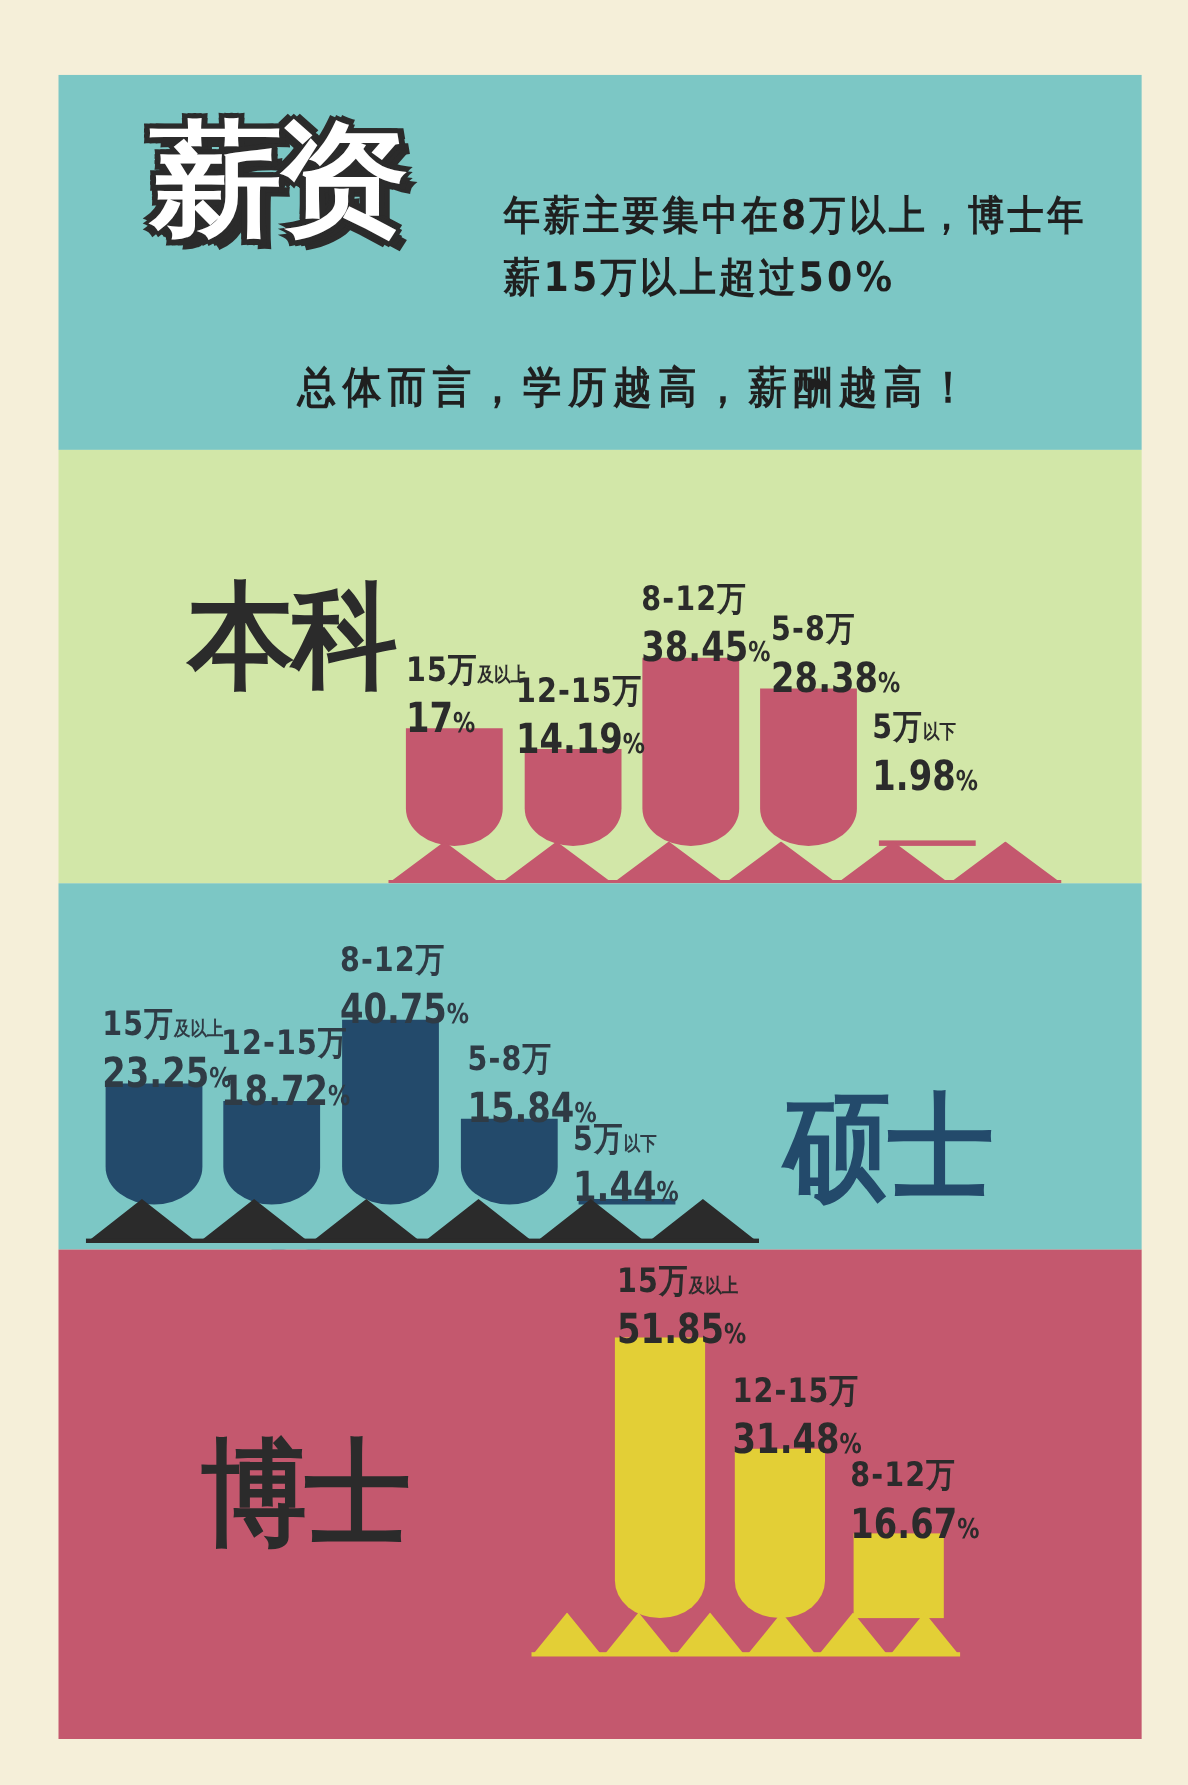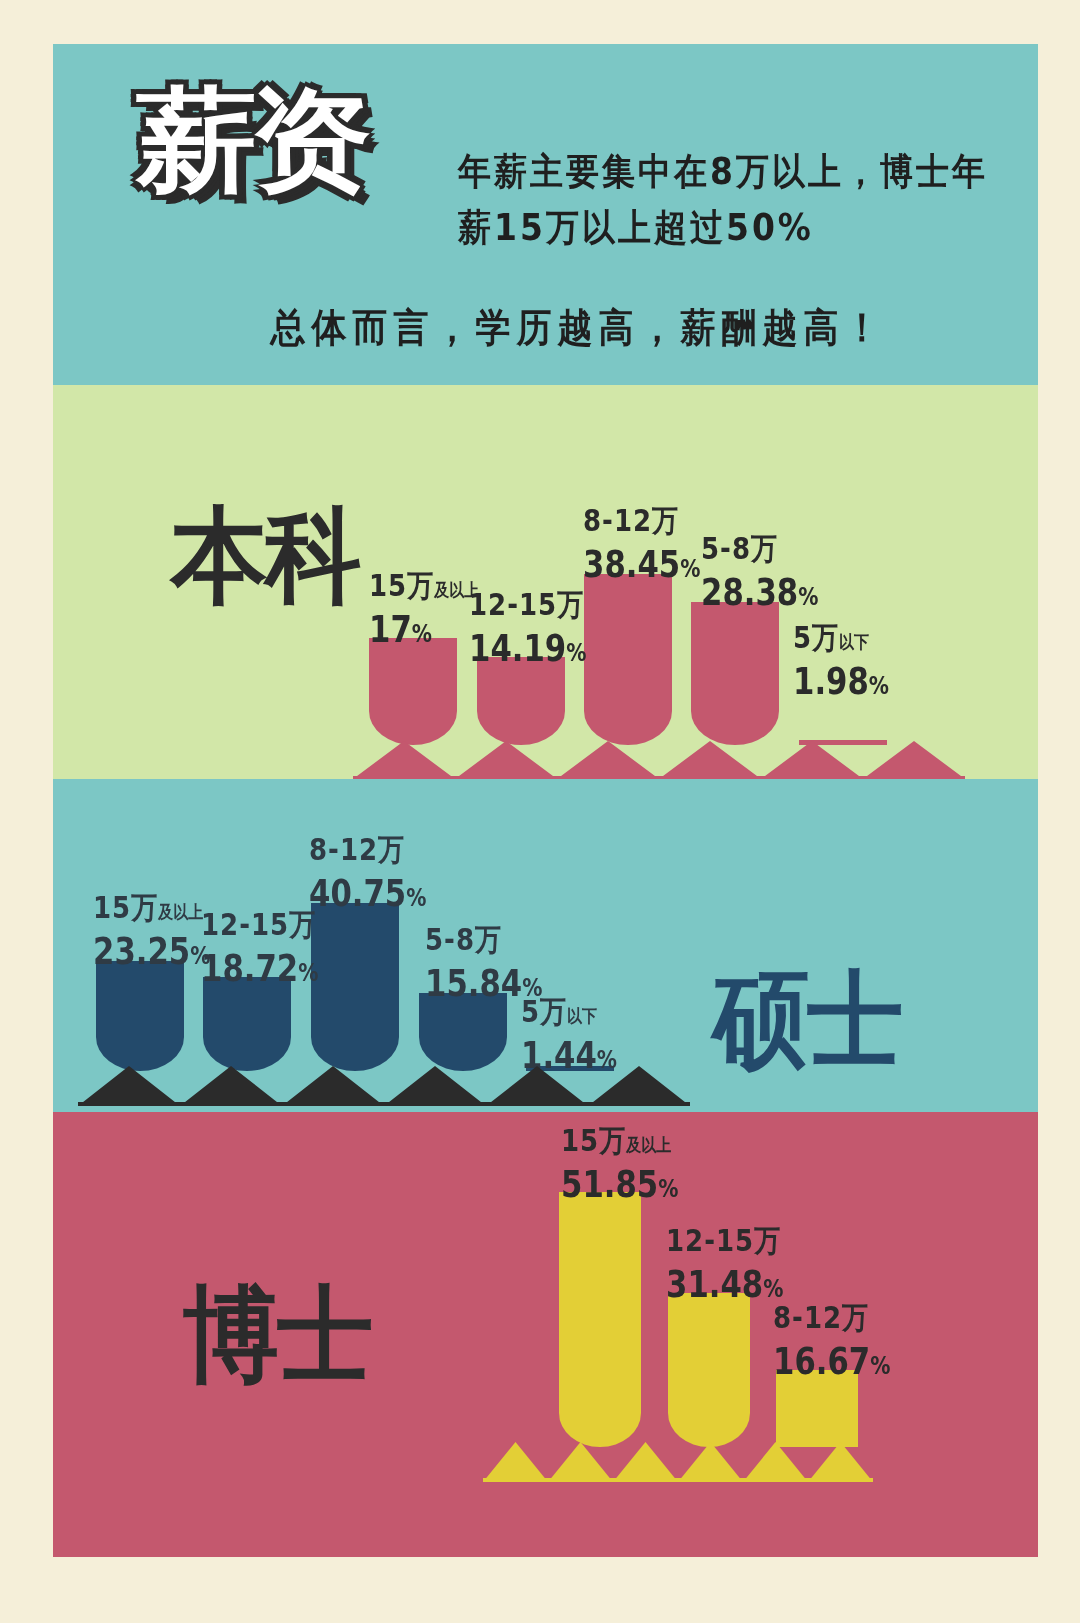--- a/index.html
+++ b/index.html
@@ -3,21 +3,21 @@
 <meta charset="utf-8">
 <style>
   html,body{margin:0;padding:0;}
   body{
     width:1080px;height:1623px;
     background:#f5efd9;
     font-family:"DejaVu Sans","Liberation Sans",sans-serif;
     overflow:hidden;
   }
   .poster{
-    position:absolute;left:53px;top:44px;
+    position:absolute;left:53px;top:68px;
     width:985px;height:1513px;
     overflow:hidden;
   }
   
   .band-header{
     position:absolute;left:0;top:0;width:985px;height:341px;
     background:#7cc7c5;
   }
   .title-main{
     position:absolute;left:83px;top:40px;

